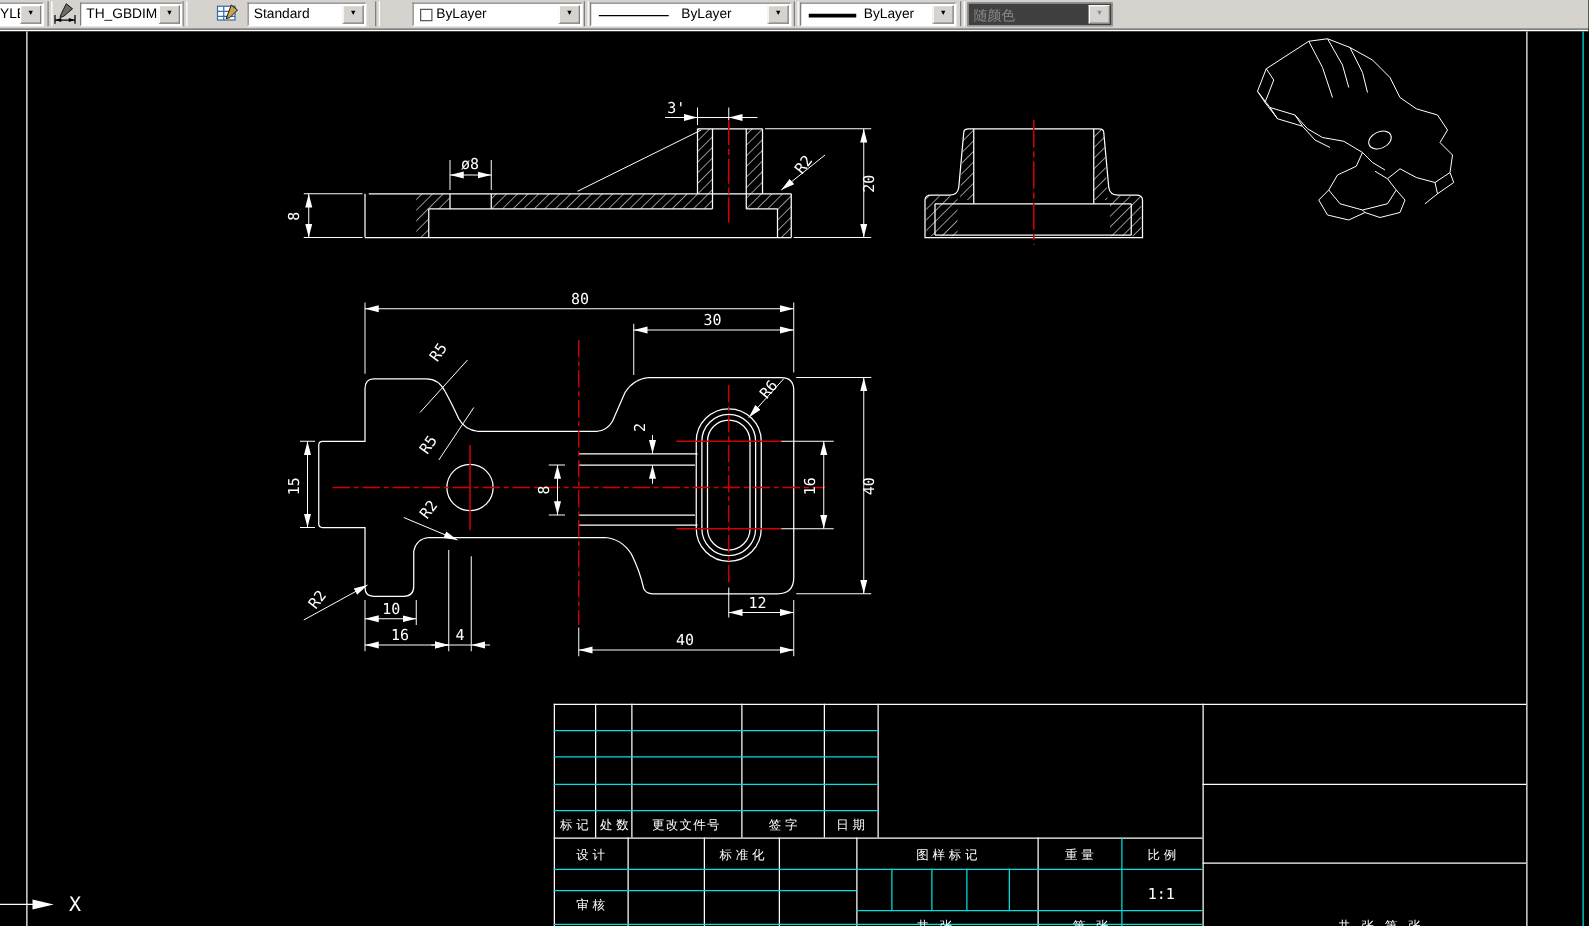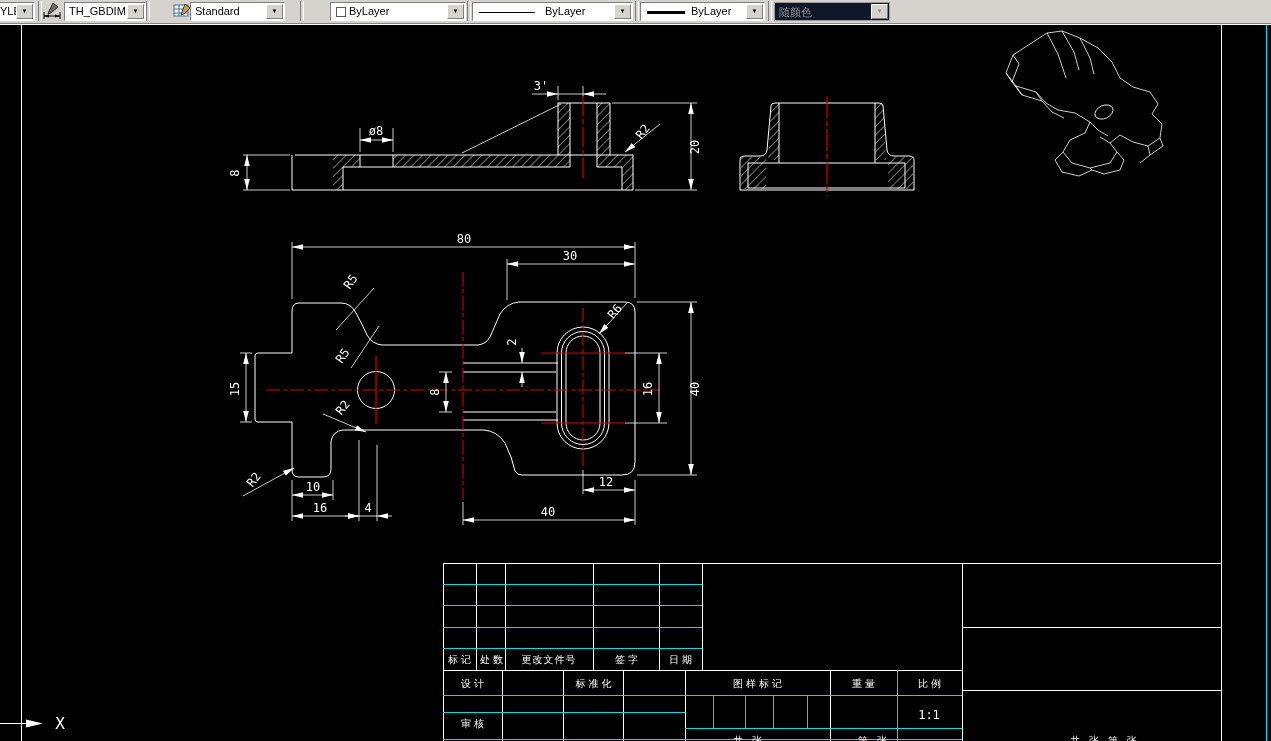--- a/index.html
+++ b/index.html
@@ -12,21 +12,21 @@
   .combo{position:absolute;top:2px;height:17px;background:#fff;
          border-top:1px solid #7e7e7e;border-left:1px solid #7e7e7e;
          border-bottom:1px solid #fff;border-right:1px solid #fff;
          font-size:11px;color:#000;}
   .combo .val{position:absolute;left:4px;top:2px;white-space:nowrap;
               font-family:"Liberation Sans",sans-serif;}
   .combo .drop{position:absolute;right:1px;top:1px;width:15px;height:13px;background:#d6d3ce;
                border-top:1px solid #fff;border-left:1px solid #fff;
                border-bottom:1px solid #7e7e7e;border-right:1px solid #7e7e7e;
                font-size:6px;line-height:13px;text-align:center;color:#000;}
-  .combo.disabled{background:#0f172a;border:1px solid #9a9a9a;color:#8a8a8a;text-decoration:underline;}
+  .combo.disabled{background:#404040;border:1px solid #9a9a9a;color:#8a8a8a;text-decoration:underline;}
   .combo.disabled .drop{color:#8a8a8a;}
   .sep{position:absolute;top:1px;height:20px;width:2px;
        border-left:1px solid #808080;border-right:1px solid #fff;}
   .tbtn{position:absolute;top:1px;width:22px;height:20px;}
   .swatch{position:absolute;left:5px;top:4px;width:8px;height:8px;background:#fff;border:1px solid #5a5a5a;}
   .ltsample{position:absolute;top:9px;height:1px;background:#000;}
   .lwsample{position:absolute;top:8px;height:3px;background:#000;}
   
   #cad{position:absolute;left:0;top:25px;}
   text{fill:#fff;font-family:"DejaVu Sans Mono","Liberation Mono",monospace;font-size:12px;}
@@ -68,21 +68,21 @@
 
     <div class="tbtn" style="left:172px;">
       <svg width="22" height="20">
         <rect x="2" y="4" width="14" height="11" fill="#fff" stroke="#3a6ea5"></rect>
         <line x1="2" y1="8" x2="16" y2="8" stroke="#3a6ea5"></line>
         <line x1="2" y1="12" x2="16" y2="12" stroke="#3a6ea5"></line>
         <line x1="7" y1="4" x2="7" y2="15" stroke="#3a6ea5"></line>
         <path d="M13,3 L18,7 L12,13 L9,14 L10,11 Z" fill="#caa24a" stroke="#000" stroke-width="0.7"></path>
       </svg>
     </div>
-    <div class="combo" style="left:190px;width:93px;">
+    <div class="combo" style="left:198px;width:93px;">
       <span class="val">Standard</span>
       <span class="drop">▼</span>
     </div>
     <div class="sep" style="left:300px;"></div>
 
     <div class="combo" style="left:330px;width:134px;">
       <span class="swatch"></span>
       <span class="val" style="left:18px;">ByLayer</span>
       <span class="drop">▼</span>
     </div>

